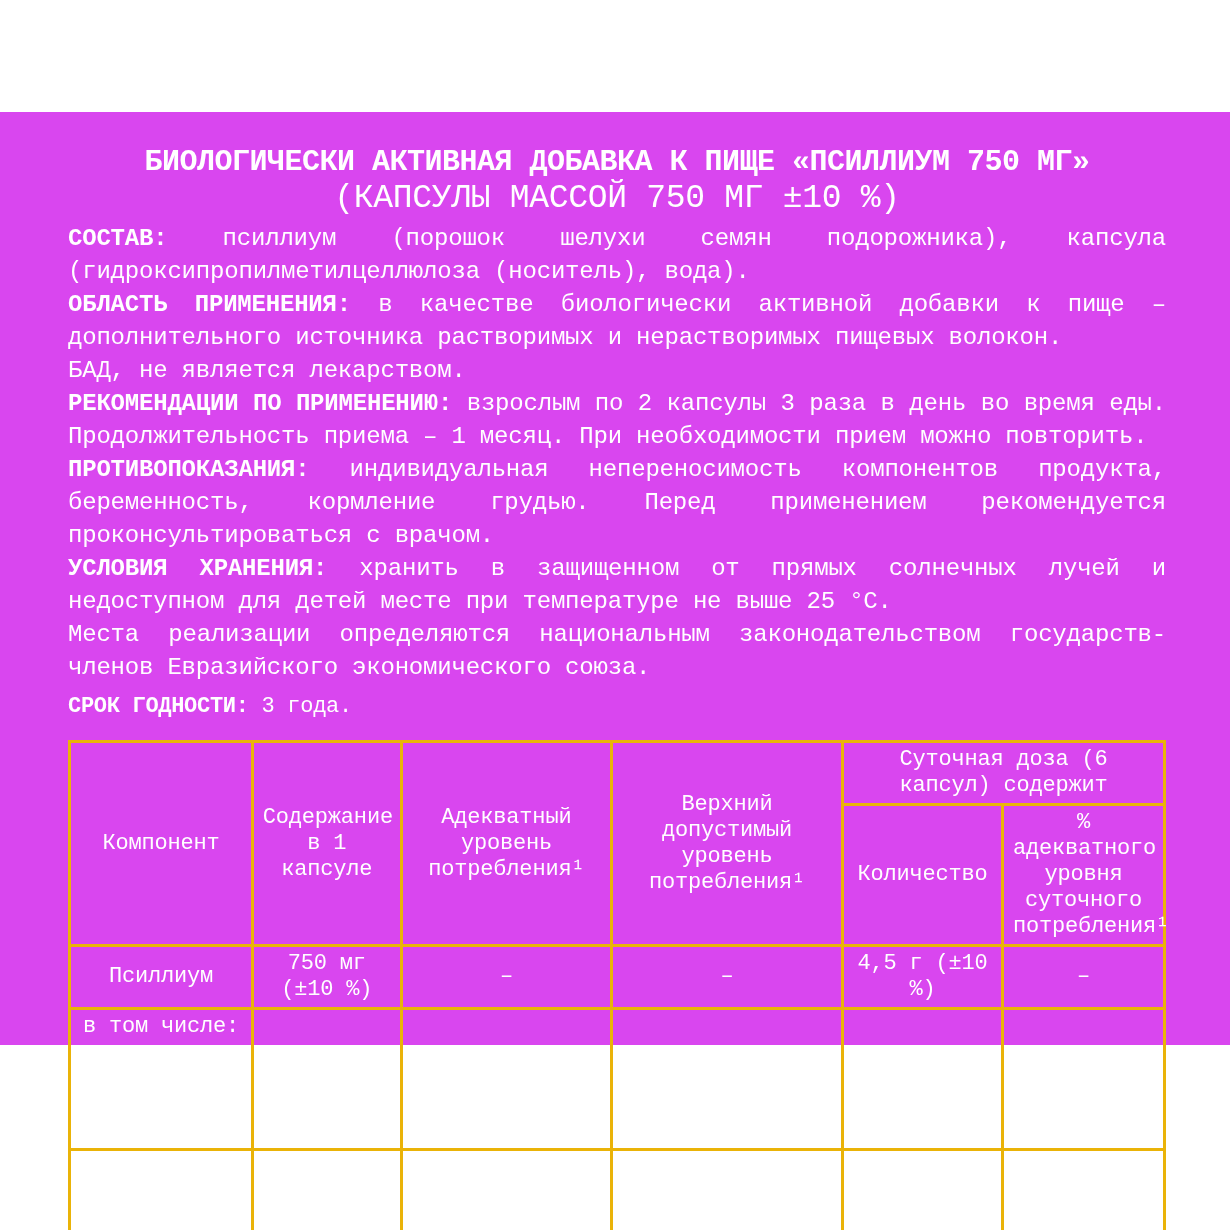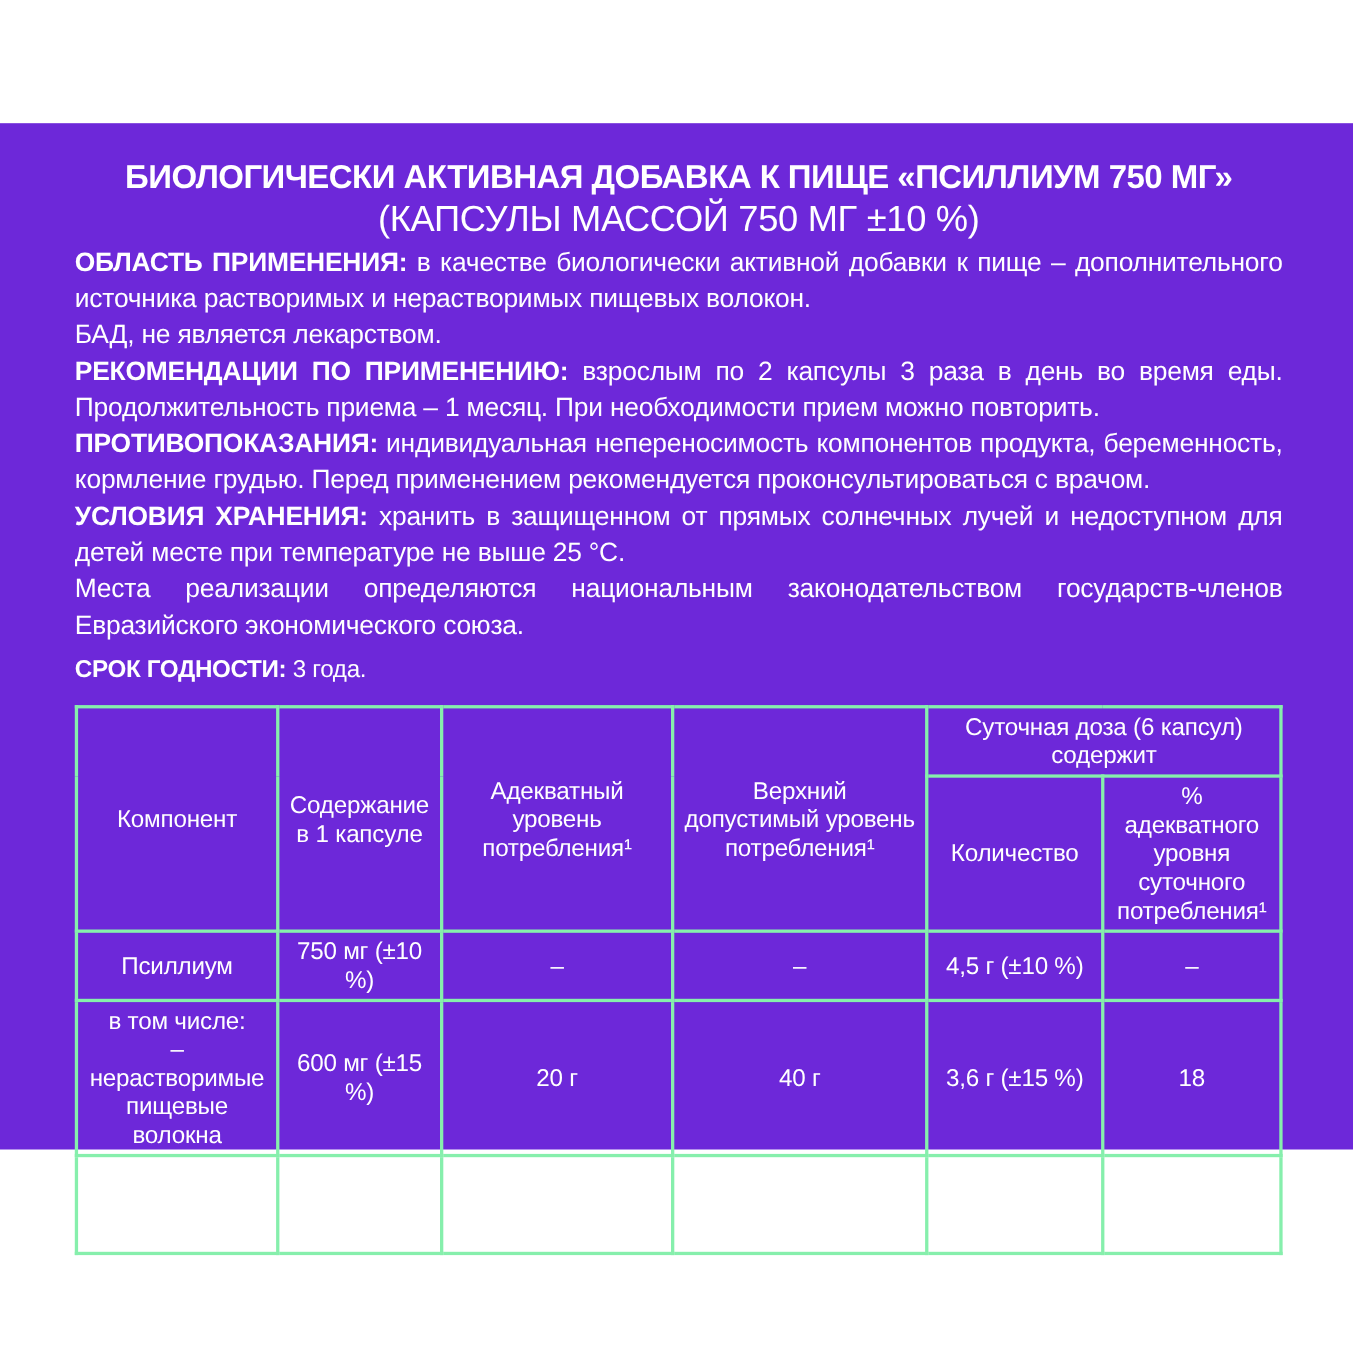--- a/index.html
+++ b/index.html
@@ -6,24 +6,25 @@
   body{
     width:1230px;height:1230px;
     background:#ffffff;
     font-family:"Liberation Sans", sans-serif;
     position:relative;
   }
   .panel{
     position:absolute;
     top:112px;left:0;
     width:1230px;height:933px;
-    background:#6d28d9;
+    background:#d946ef;
     color:#ffffff;
     box-sizing:border-box;
     padding:30px 64px 0 68px;
+    font-family:Liberation Mono, monospace;
   }
   .title{
     margin:0;
     font-size:30px;
     font-weight:bold;
     line-height:40px;
     text-align:center;
     white-space:nowrap;
     letter-spacing:-0.5px;
   }
@@ -52,21 +53,21 @@
   .shelf b{font-weight:bold;}
   table.nutri{
     width:100%;
     border-collapse:collapse;
     margin-top:12px;
     font-size:22px;
     line-height:26px;
     table-layout:fixed;
   }
   table.nutri th, table.nutri td{
-    border:3px solid #86efac;
+    border:3px solid #eab308;
     font-weight:normal;
     text-align:center;
     vertical-align:middle;
     padding:4px 9px;
     letter-spacing:-0.2px;
   }
   table.nutri th.span-th{height:34px;}
   table.nutri td.col-first{
     text-align:center;
     white-space:pre-line;
@@ -81,20 +82,21 @@
   }
 </style>
 </head>
 <body>
 
 <div class="panel">
 
   <h1 class="title">БИОЛОГИЧЕСКИ АКТИВНАЯ ДОБАВКА К ПИЩЕ «ПСИЛЛИУМ 750 МГ»</h1>
   <h2 class="subtitle">(КАПСУЛЫ МАССОЙ 750 МГ ±10 %)</h2>
 
+  <p class="sec"><b>СОСТАВ:</b> <span>псиллиум (порошок шелухи семян подорожника), капсула (гидроксипропилметилцеллюлоза (носитель), вода).</span></p>
 
   <p class="sec"><b>ОБЛАСТЬ ПРИМЕНЕНИЯ:</b> <span>в качестве биологически активной добавки к пище – дополнительного источника растворимых и нерастворимых пищевых волокон.</span></p>
 
   <p class="sec"><b></b><span>БАД, не является лекарством.</span></p>
 
   <p class="sec"><b>РЕКОМЕНДАЦИИ ПО ПРИМЕНЕНИЮ:</b> <span>взрослым по 2 капсулы 3 раза в день во время еды. Продолжительность приема – 1 месяц. При необходимости прием можно повторить.</span></p>
 
   <p class="sec"><b>ПРОТИВОПОКАЗАНИЯ:</b> <span>индивидуальная непереносимость компонентов продукта, беременность, кормление грудью. Перед применением рекомендуется проконсультироваться с врачом.</span></p>
 
   <p class="sec"><b>УСЛОВИЯ ХРАНЕНИЯ:</b> <span>хранить в защищенном от прямых солнечных лучей и недоступном для детей месте при температуре не выше 25 °С.</span></p>

